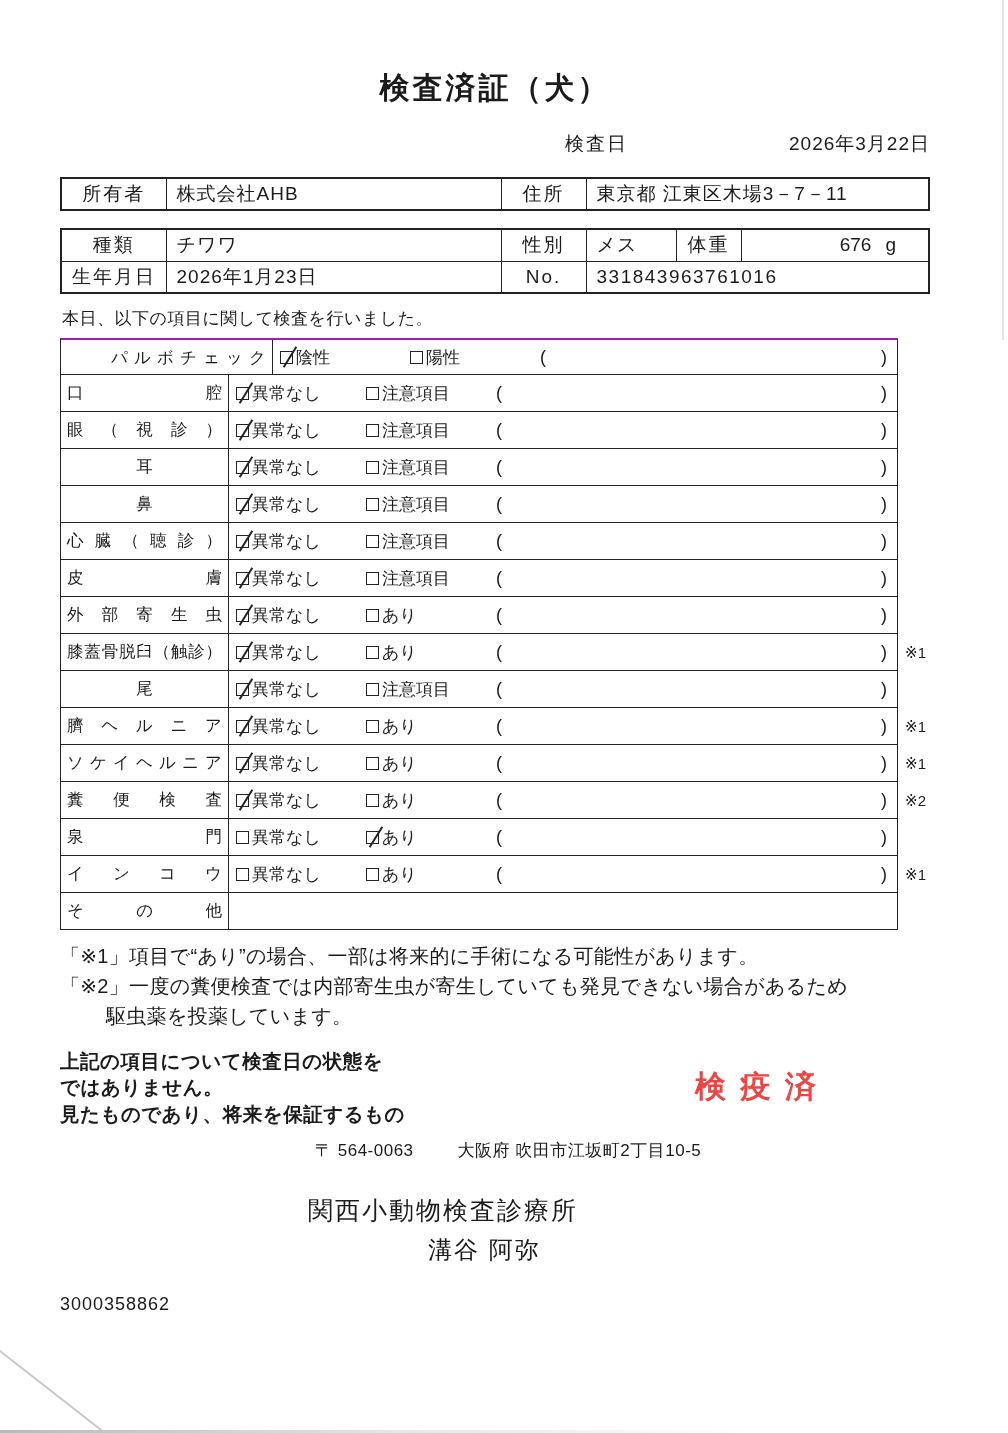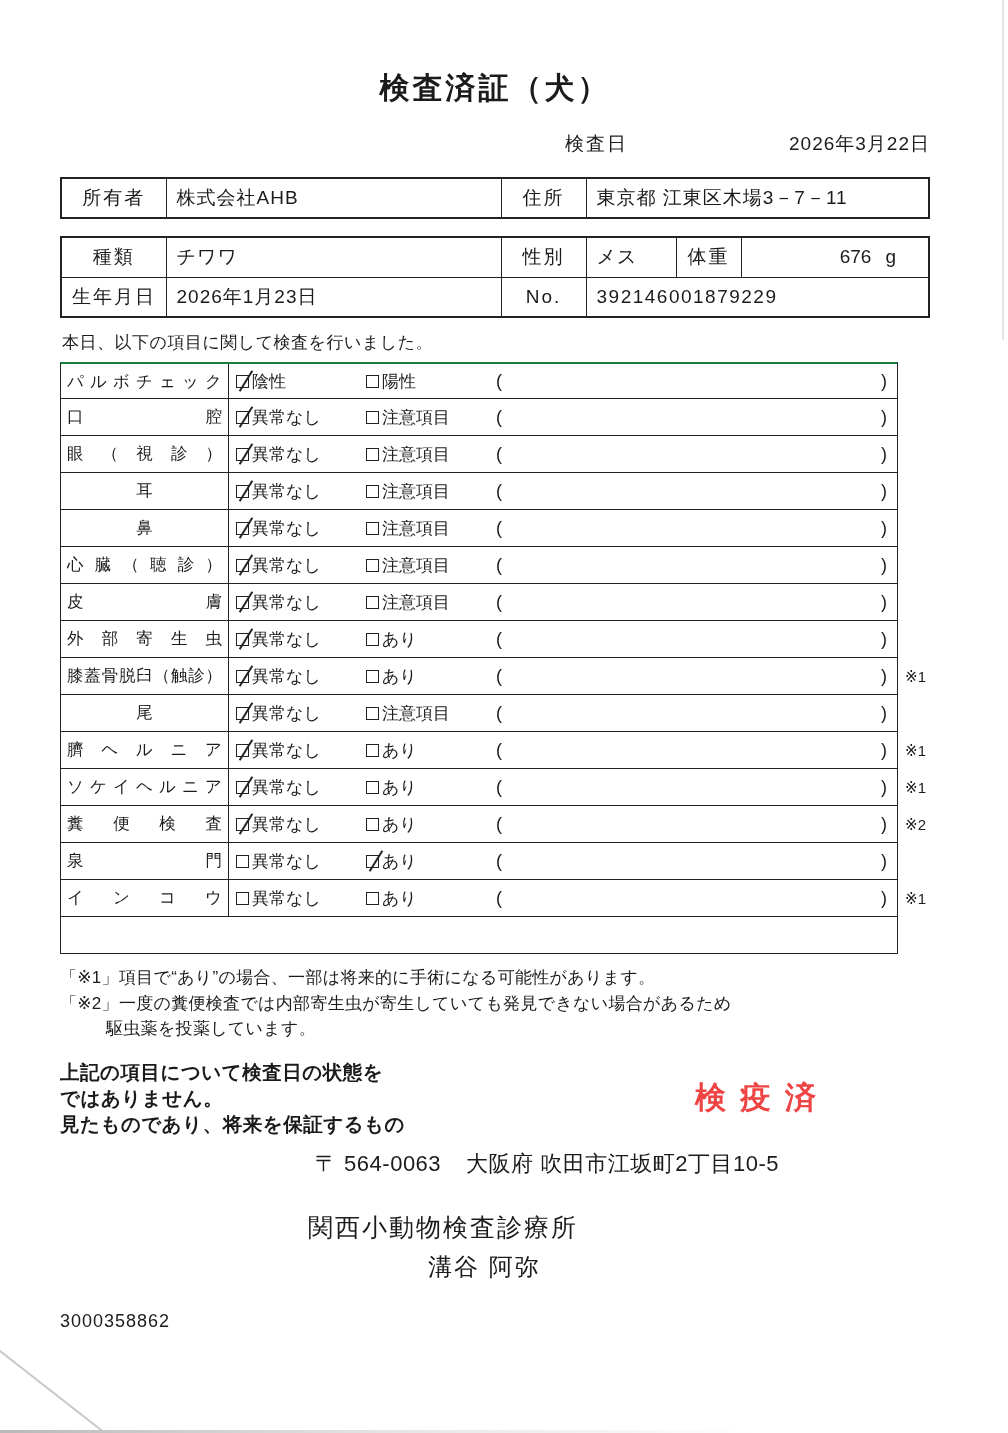--- a/index.html
+++ b/index.html
@@ -20,37 +20,37 @@
     font-weight: 700;
     letter-spacing: 3px;
     margin: 0 0 22px 0;
   }
 
   .date-row { display: flex; font-size: 19px; margin: 0 0 20px 0; align-items: flex-end; }
   .date-label { margin-left: 505px; letter-spacing: 2px; }
   .date-value { margin-left: auto; letter-spacing: 1px; }
 
   table.t { border-collapse: collapse; width: 870px; table-layout: fixed; border: 2px solid #222; }
-  table.t td { border: 1.6px solid #222; height: 40px; font-size: 19px; padding: 2px 10px; overflow: hidden; white-space: nowrap; }
+  table.t td { border: 1.6px solid #222; height: 32px; font-size: 19px; padding: 2px 10px; overflow: hidden; white-space: nowrap; }
   td.lbl { text-align: center; letter-spacing: 2px; font-size: 18px; }
   td.val { text-align: left; letter-spacing: 1px; padding-left: 13px; }
   td.num { letter-spacing: 1.5px; }
   .owner { margin-bottom: 17px; }
   .weight-flex { display: flex; justify-content: flex-end; align-items: baseline; gap: 14px; padding-right: 22px; }
 
   .intro { font-size: 17px; margin: 13px 0 8px 2px; letter-spacing: 0.5px; }
 
   .insp { }
   .insp-row { display: flex; align-items: center; }
   .insp-cells {
     display: flex; align-items: stretch;
     width: 840px; height: 37px;
     border: 1.6px solid #222; border-top: none;
   }
-  .insp-row:first-child .insp-cells { border-top: 2px solid #15803d; }
+  .insp-row:first-child .insp-cells { border-top: 2px solid #a21caf; padding-left: 44px; }
   .insp-label {
     width: 168px; flex: none;
     border-right: 1.6px solid #222;
     padding: 0 6px;
     font-size: 16.5px; line-height: 34px;
     white-space: nowrap; overflow: hidden;
     text-align: justify; text-align-last: justify;
   }
   .insp-label.center { text-align: center; text-align-last: center; }
   .insp-body { flex: 1; display: flex; align-items: center; padding-left: 7px; font-size: 17px; justify-content: center; }
@@ -60,35 +60,35 @@
   .cb { width: 13px; height: 13px; border: 1.8px solid #222; position: relative; flex: none; background: #fff; }
   .cb.checked::before {
     content: ""; position: absolute;
     width: 2px; height: 24px; background: #222;
     left: 8px; top: -7px;
     transform: rotate(32deg);
   }
   .paren { flex: 1; display: flex; justify-content: space-between; padding: 0 10px 0 2px; font-size: 18px; }
   .insp-note { width: 32px; padding-left: 7px; font-size: 15px; white-space: nowrap; }
 
-  .notes { margin-top: 11px; font-size: 17px; line-height: 1.5; letter-spacing: 0.3px; }
+  .notes { margin-top: 11px; font-size: 20px; line-height: 1.5; letter-spacing: 0.3px; }
   .notes .indent { margin-left: 46px; }
 
   .statement-row { display: flex; align-items: center; margin-top: 17px; }
   .statement { font-size: 19.5px; font-weight: 700; line-height: 1.35; letter-spacing: 0.5px; }
   .stamp {
     margin-left: auto; margin-right: 100px;
     font-size: 31px; font-weight: 700;
     letter-spacing: 14px;
     color: #333d66;
     align-self: center;
     white-space: nowrap;
   }
 
-  .addr-row { display: flex; gap: 25px; font-size: 22px; margin: 12px 0 0 255px; letter-spacing: 0.5px; }
+  .addr-row { display: flex; gap: 44px; font-size: 17px; margin: 12px 0 0 255px; letter-spacing: 0.5px; }
   .tel-row { display: flex; gap: 28px; font-size: 17px; margin: 24px 0 0 268px; letter-spacing: 0.5px; }
   .clinic-name { margin: 32px 0 0 248px; font-size: 25px; letter-spacing: 2px; }
   .clinic-person { margin: 7px 0 0 368px; font-size: 24px; letter-spacing: 2px; }
   .doc-number { text-align: left; padding-right: 48px; margin-top: 28px; font-size: 18px; letter-spacing: 1px; }
 
   
   .edge-right { position: absolute; right: 4px; top: 0; width: 2px; height: 340px; background: #e4e4e4; }
   .smudge { position: absolute; left: -30px; bottom: 38px; width: 170px; height: 2px; background: #c8c8c8; transform: rotate(38deg); }
   .edge-bottom { position: absolute; bottom: 0; left: 0; width: 100%; height: 3px; background: linear-gradient(to right, #b9b9b9, #e6e6e6 40%, #ffffff 75%); }
 </style>
@@ -141,21 +141,21 @@
         <div class="weight-flex">
           <span>676</span>
           <span>g</span>
         </div>
       </td>
     </tr>
     <tr>
       <td class="lbl">生年月日</td>
       <td class="val">2026年1月23日</td>
       <td class="lbl">No.</td>
-      <td class="val num" colspan="3">392146001879229</td>
+      <td class="val num" colspan="3">331843963761016</td>
     </tr>
   </tbody>
     </table>
 
   <div class="intro">本日、以下の項目に関して検査を行いました。</div>
 
   <div class="insp" id="insp-rows">
       <div class="insp-row">
         <div class="insp-cells">
           <div class="insp-label">パルボチェック</div>
@@ -451,20 +451,21 @@
             <span class="paren">
               <span>(</span>
               <span>)</span>
             </span>
           </div>
         </div>
         <span class="insp-note">※1</span>
       </div>
       <div class="insp-row">
         <div class="insp-cells">
+          <div class="insp-label">その他</div>
           <div class="insp-body"></div>
         </div>
         <span class="insp-note"></span>
       </div>
     </div>
 
   <div class="notes">
     <div>「※1」項目で“あり”の場合、一部は将来的に手術になる可能性があります。</div>
     <div>「※2」一度の糞便検査では内部寄生虫が寄生していても発見できない場合があるため</div>
     <div class="indent">駆虫薬を投薬しています。</div>

